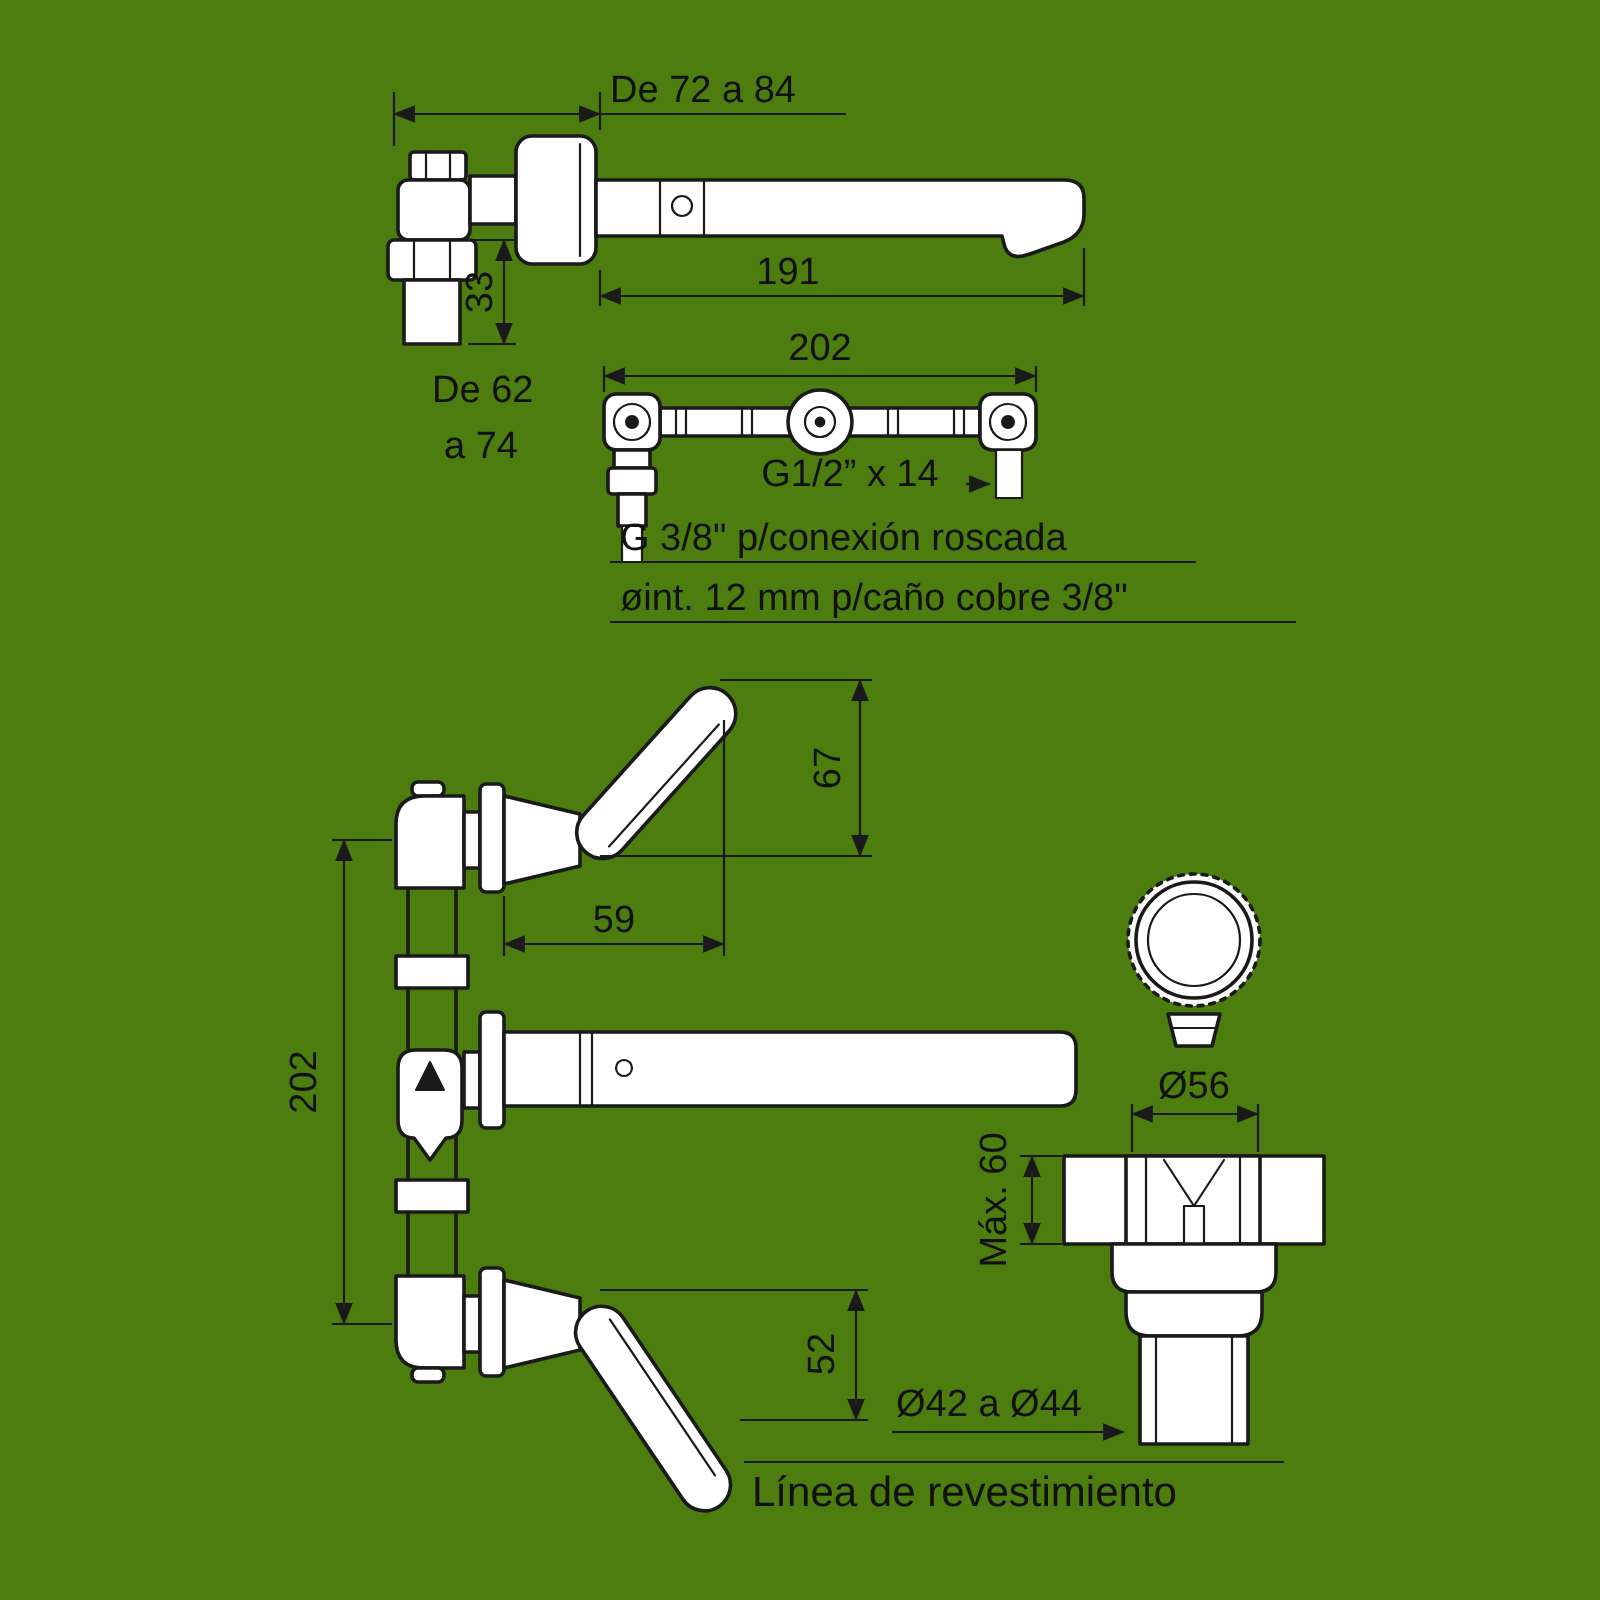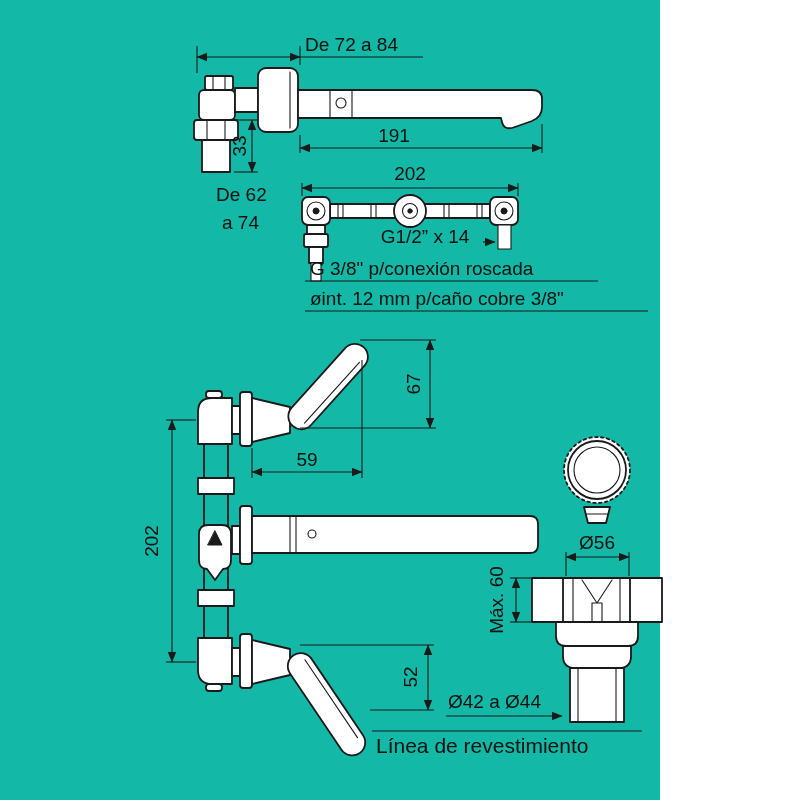--- a/index.html
+++ b/index.html
@@ -1,16 +1,16 @@
 <!DOCTYPE html>
 <html><head>
 <meta charset="utf-8">
 <style>
   html,body{margin:0;padding:0;background:#fff;}
-  .canvas{width:660px;height:800px;background:#14b8a6;position:relative;font-family:"Liberation Sans",sans-serif;}
+  .canvas{width:800px;height:800px;background:#4d7c0f;position:relative;font-family:"Liberation Sans",sans-serif;}
   svg{display:block}
   .part path,.part rect,.part circle{stroke:#1a1a1a;stroke-width:1.8;fill:#fff;stroke-linejoin:round;stroke-linecap:round}
   .part line{stroke:#1a1a1a;stroke-width:1.8;fill:none;stroke-linecap:round}
   .part .thin{stroke-width:1.1}
   .part .dark{fill:#1a1a1a;stroke:#1a1a1a;stroke-width:1}
   .dim line{stroke:#1a1a1a;stroke-width:1.1;fill:none}
   text{font-size:19px;fill:#111;font-family:"Liberation Sans",sans-serif}
   .tm{text-anchor:middle}
   .big{font-size:21px}
   .knurl{fill:none;stroke:#1a1a1a;stroke-width:6;stroke-dasharray:2.5 3.4}

